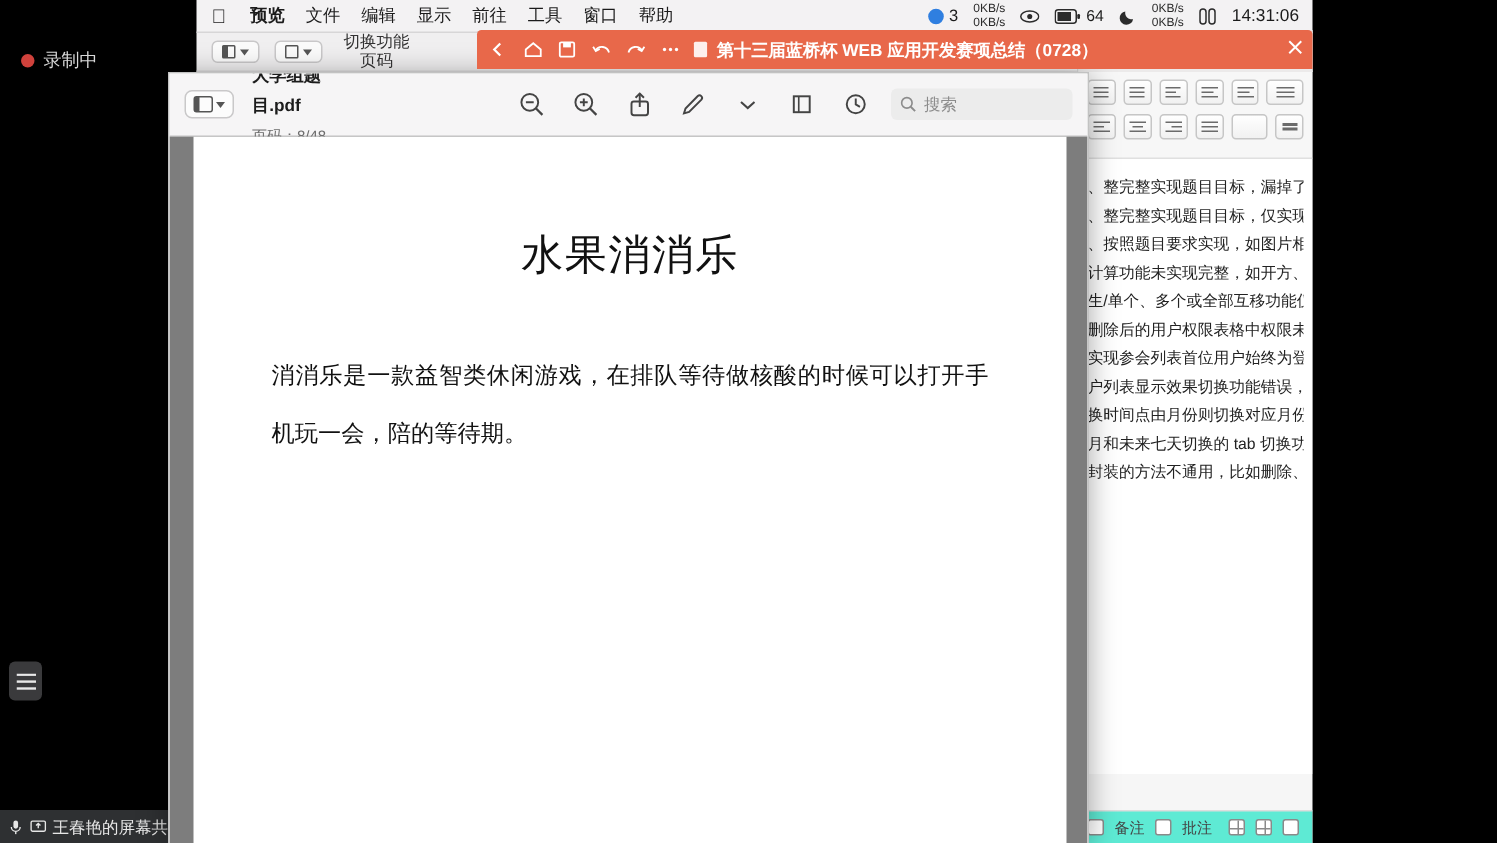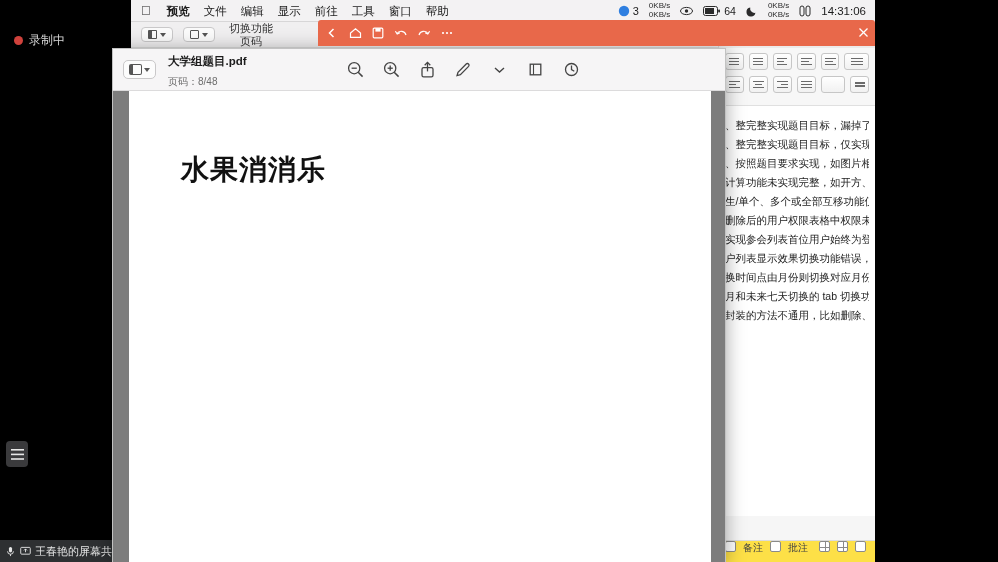--- a/index.html
+++ b/index.html
@@ -98,22 +98,22 @@
   .rib-lines { display:flex; flex-direction:column; gap:1.5px; }
   .rib-lines i { display:block; height:1.4px; background:#6b6b6b; }
   .wps-page {
     background: #fff; margin: 0; height: 410px; padding: 10px 6px 0 6px;
     font-size: 10.5px; color: #222; line-height: 19px; overflow: hidden;
     position: relative;
   }
   .wps-page .ln { white-space: nowrap; overflow: hidden; }
   .wps-status {
     position: absolute; bottom: 0; left: 0; right: 0; height: 22px;
-    background: #fde047; border-top: 1px solid #dcdcdc;
-    display: flex; gap: 7px; padding: 0 6px;
+    background: #5eead4; border-top: 1px solid #dcdcdc;
+    display: flex; align-items: center; gap: 7px; padding: 0 6px;
     font-size: 10px; color: #444;
   }
   .wps-status .sq { width: 11px; height: 11px; border: 1px solid #8a8a8a; border-radius: 2px; background:#fff;}
   .wps-status .sq.grid { background:
       linear-gradient(#8a8a8a,#8a8a8a) 0 4.5px/100% 1px no-repeat,
       linear-gradient(#8a8a8a,#8a8a8a) 4.5px 0/1px 100% no-repeat, #fff; }
 
   
   .pdfwin {
     position: absolute; left: 112px; top: 48px; width: 614px; height: 514px;
@@ -144,21 +144,21 @@
   }
   .pdf-canvas {
     position: relative; height: 471px; background: #7d7d7d; overflow: hidden;
   }
   .pdf-page {
     position: absolute; left: 16px; top: 0; width: 582px; height: 471px;
     background: #fff;
     padding: 60px 52px 0 52px;
     color: #111;
   }
-  .pdf-h1 { text-align: left; font-size: 28px; font-weight: bold; letter-spacing: 1px; margin-bottom: 42px; }
+  .pdf-h1 { text-align: center; font-size: 28px; font-weight: normal; letter-spacing: 1px; margin-bottom: 42px; }
   .pdf-h2 { text-align: center; font-size: 21px; font-weight: bold; margin: 26px 0 22px; }
   .pdf-p { font-size: 15.5px; line-height: 39px; text-align: justify; }
   .pdf-h2b { text-align: center; font-size: 21px; font-weight: bold; margin-top: 36px; }
 
   
   .orangebar {
     position: absolute; left: 318px; top: 20px; width: 557px; height: 26px;
     background: #e8684a;
     display: flex; align-items: center; gap: 0;
     color: #fff; font-size: 11.5px;
@@ -442,25 +442,33 @@
             </svg>
         </span>
         <span class="tbtn">
           <svg width="17" height="17" viewBox="0 0 17 17">
               <circle cx="8.5" cy="8.5" r="6" fill="none" stroke="#444" stroke-width="1.3"></circle>
               <path d="M8.5 4.6v4l2.8 1.6" fill="none" stroke="#444" stroke-width="1.3"></path>
             </svg>
         </span>
       </span>
 
+      <span class="pdf-search">
+        <svg width="11" height="11" viewBox="0 0 12 12">
+            <circle cx="5" cy="5" r="3.8" fill="none" stroke="#8c8c8c" stroke-width="1.2"></circle>
+            <line x1="7.8" y1="7.8" x2="11" y2="11" stroke="#8c8c8c" stroke-width="1.4"></line>
+          </svg>
+        <span>搜索</span>
+      </span>
     </div>
 
     <div class="pdf-canvas">
       <div class="pdf-page">
         <div class="pdf-h1">水果消消乐</div>
+        <div class="pdf-p">消消乐是一款益智类休闲游戏，在排队等待做核酸的时候可以打开手机玩一会，陪的等待期。</div>
       </div>
     </div>
   </div>
 
   <div class="orangebar">
     <span class="ob-ico">
       <svg width="12" height="12" viewBox="0 0 12 12">
           <path d="M7.5 2L3.5 6l4 4" fill="none" stroke="#fff" stroke-width="1.5"></path>
         </svg>
     </span>
@@ -488,20 +496,26 @@
         </svg>
     </span>
     <span class="ob-ico">
       <svg width="14" height="6" viewBox="0 0 14 6">
           <circle cx="3" cy="3" r="1.1" fill="#fff"></circle>
           <circle cx="7" cy="3" r="1.1" fill="#fff"></circle>
           <circle cx="11" cy="3" r="1.1" fill="#fff"></circle>
         </svg>
     </span>
 
+    <span class="ob-title">
+      <svg width="12" height="12" viewBox="0 0 12 12">
+          <rect x="1.6" y="0.8" width="8.8" height="10.4" rx="1" fill="#fff" opacity="0.9"></rect>
+        </svg>
+      <span>第十三届蓝桥杯 WEB 应用开发赛项总结（0728）</span>
+    </span>
 
     <span class="ob-right">
       <span>
         <svg width="11" height="11" viewBox="0 0 11 11">
             <line x1="1.5" y1="1.5" x2="9.5" y2="9.5" stroke="#fff" stroke-width="1.3"></line>
             <line x1="9.5" y1="1.5" x2="1.5" y2="9.5" stroke="#fff" stroke-width="1.3"></line>
           </svg>
       </span>
     </span>
   </div>

